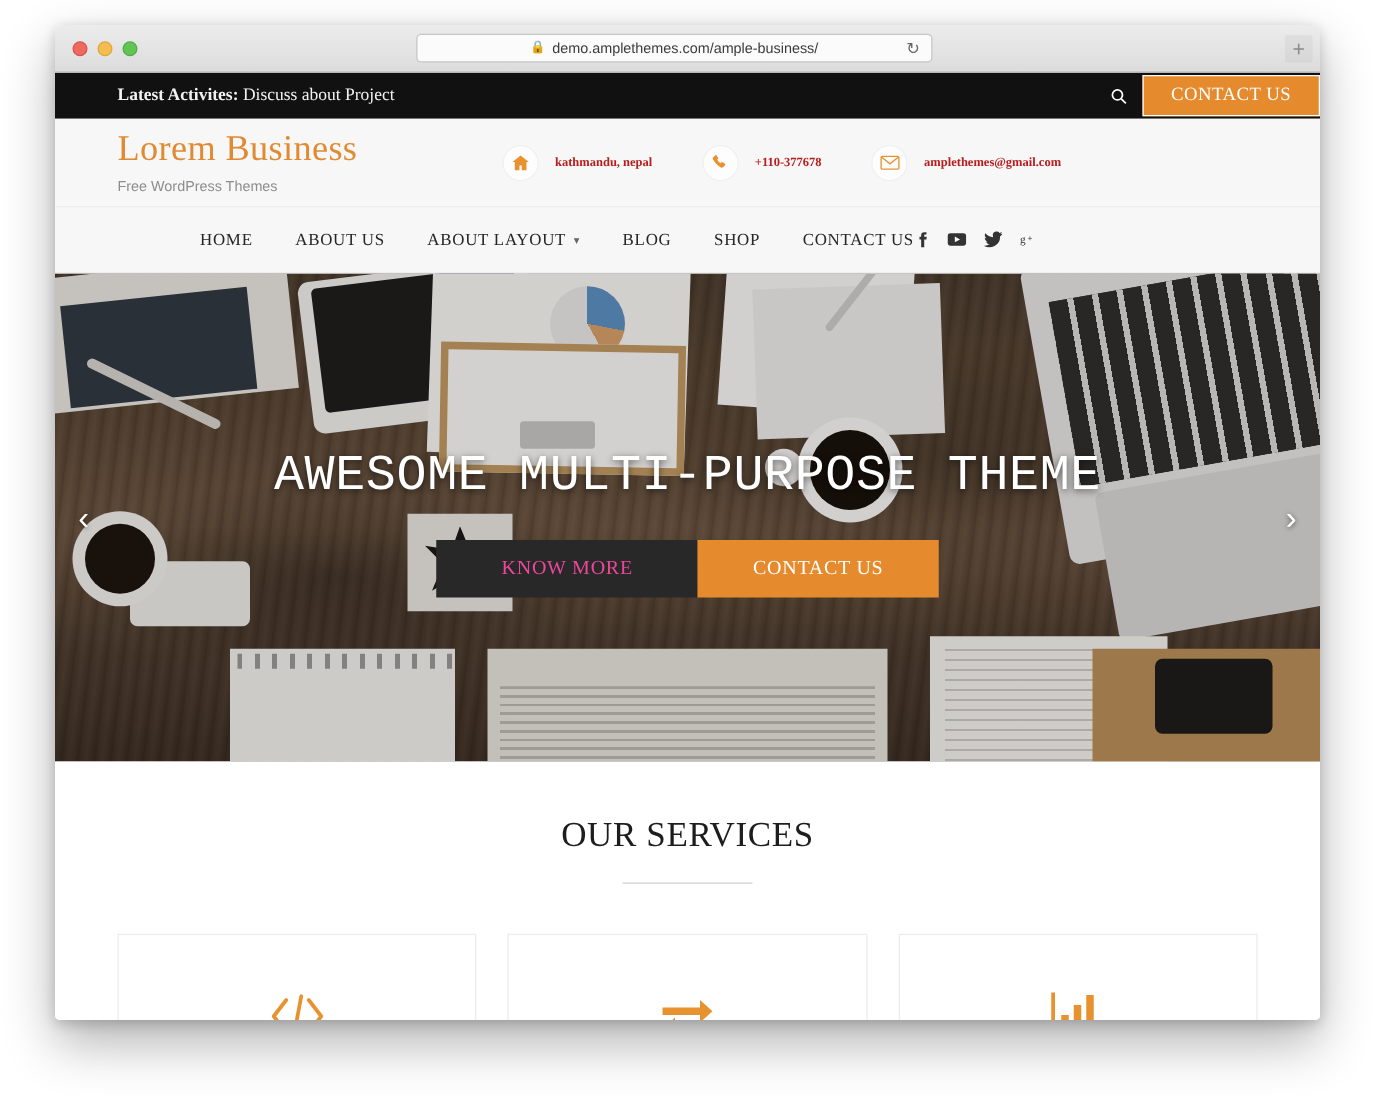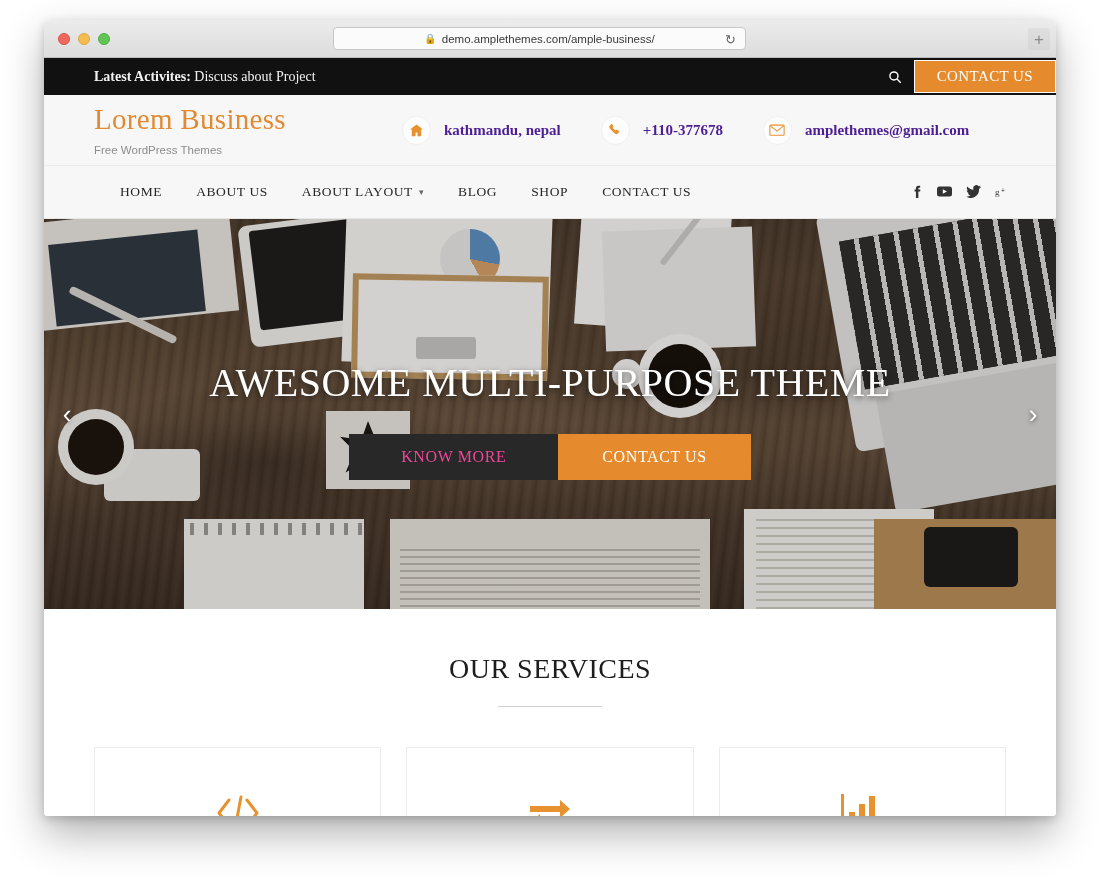--- a/index.html
+++ b/index.html
@@ -104,29 +104,29 @@
   .infos { display: flex; align-items: center; gap: 40px; margin-left: 8px; }
   .info { display: flex; align-items: center; gap: 13px; }
   .info-ico {
     width: 29px; height: 29px; border-radius: 50%;
     background: #fdfdfd; border: 1px solid #f0f0f0;
     display: flex; align-items: center; justify-content: center;
     color: #e8922f;
   }
   .info-txt {
     font-family: "Liberation Serif", serif;
-    font-size: 15px; color: #4c1d95; font-weight: bold; white-space: nowrap;
+    font-size: 10px; color: #b91c1c; font-weight: bold; white-space: nowrap;
   }
 
   
   .nav {
     height: 53px; background: #f7f7f7;
-    display: flex; align-items: center; justify-content: space-between;
+    display: flex; align-items: center; justify-content: flex-start;
     border-bottom: 1px solid #e6e6e6;
-    padding-left: 76px; padding-right: 46px;
+    padding-left: 116px; padding-right: 46px;
   }
   .menu { display: flex; align-items: center; gap: 34px; }
   .menu-item {
     font-family: "Liberation Serif", serif;
     font-size: 13.5px; color: #262626; letter-spacing: .6px;
     display: flex; align-items: center; gap: 6px; white-space: nowrap;
   }
   .caret { font-size: 9px; color: #666; }
   .socials { display: flex; align-items: center; gap: 14px; color: #3a3a3a; }
   .socials span { font-size: 13px; line-height: 1; }
@@ -190,21 +190,21 @@
   .o-folder    { left: 830px; top: 300px; width: 200px; height: 120px; background:#bb8f58; }
   .o-phone     { left: 880px; top: 308px; width: 94px;  height: 60px;  background:#1a1a1a; border-radius:6px; }
 
   .hero-dim { position: absolute; inset: 0; background: rgba(20,14,10,0.18); }
 
   .hero-center {
     position: absolute; left: 0; right: 0; top: 140px;
     text-align: center; z-index: 5;
   }
   .hero-title {
-    font-family: Liberation Serif, serif;
+    font-family: Liberation Mono, monospace;
     font-size: 40px; color: #ffffff; letter-spacing: .5px;
     text-shadow: 0 2px 6px rgba(0,0,0,.55);
   }
   .hero-sub {
     margin-top: 14px;
     font-size: 17px; color: #f3f3f3;
     text-shadow: 0 1px 5px rgba(0,0,0,.6);
   }
   .hero-btns {
     margin-top: 28px;

